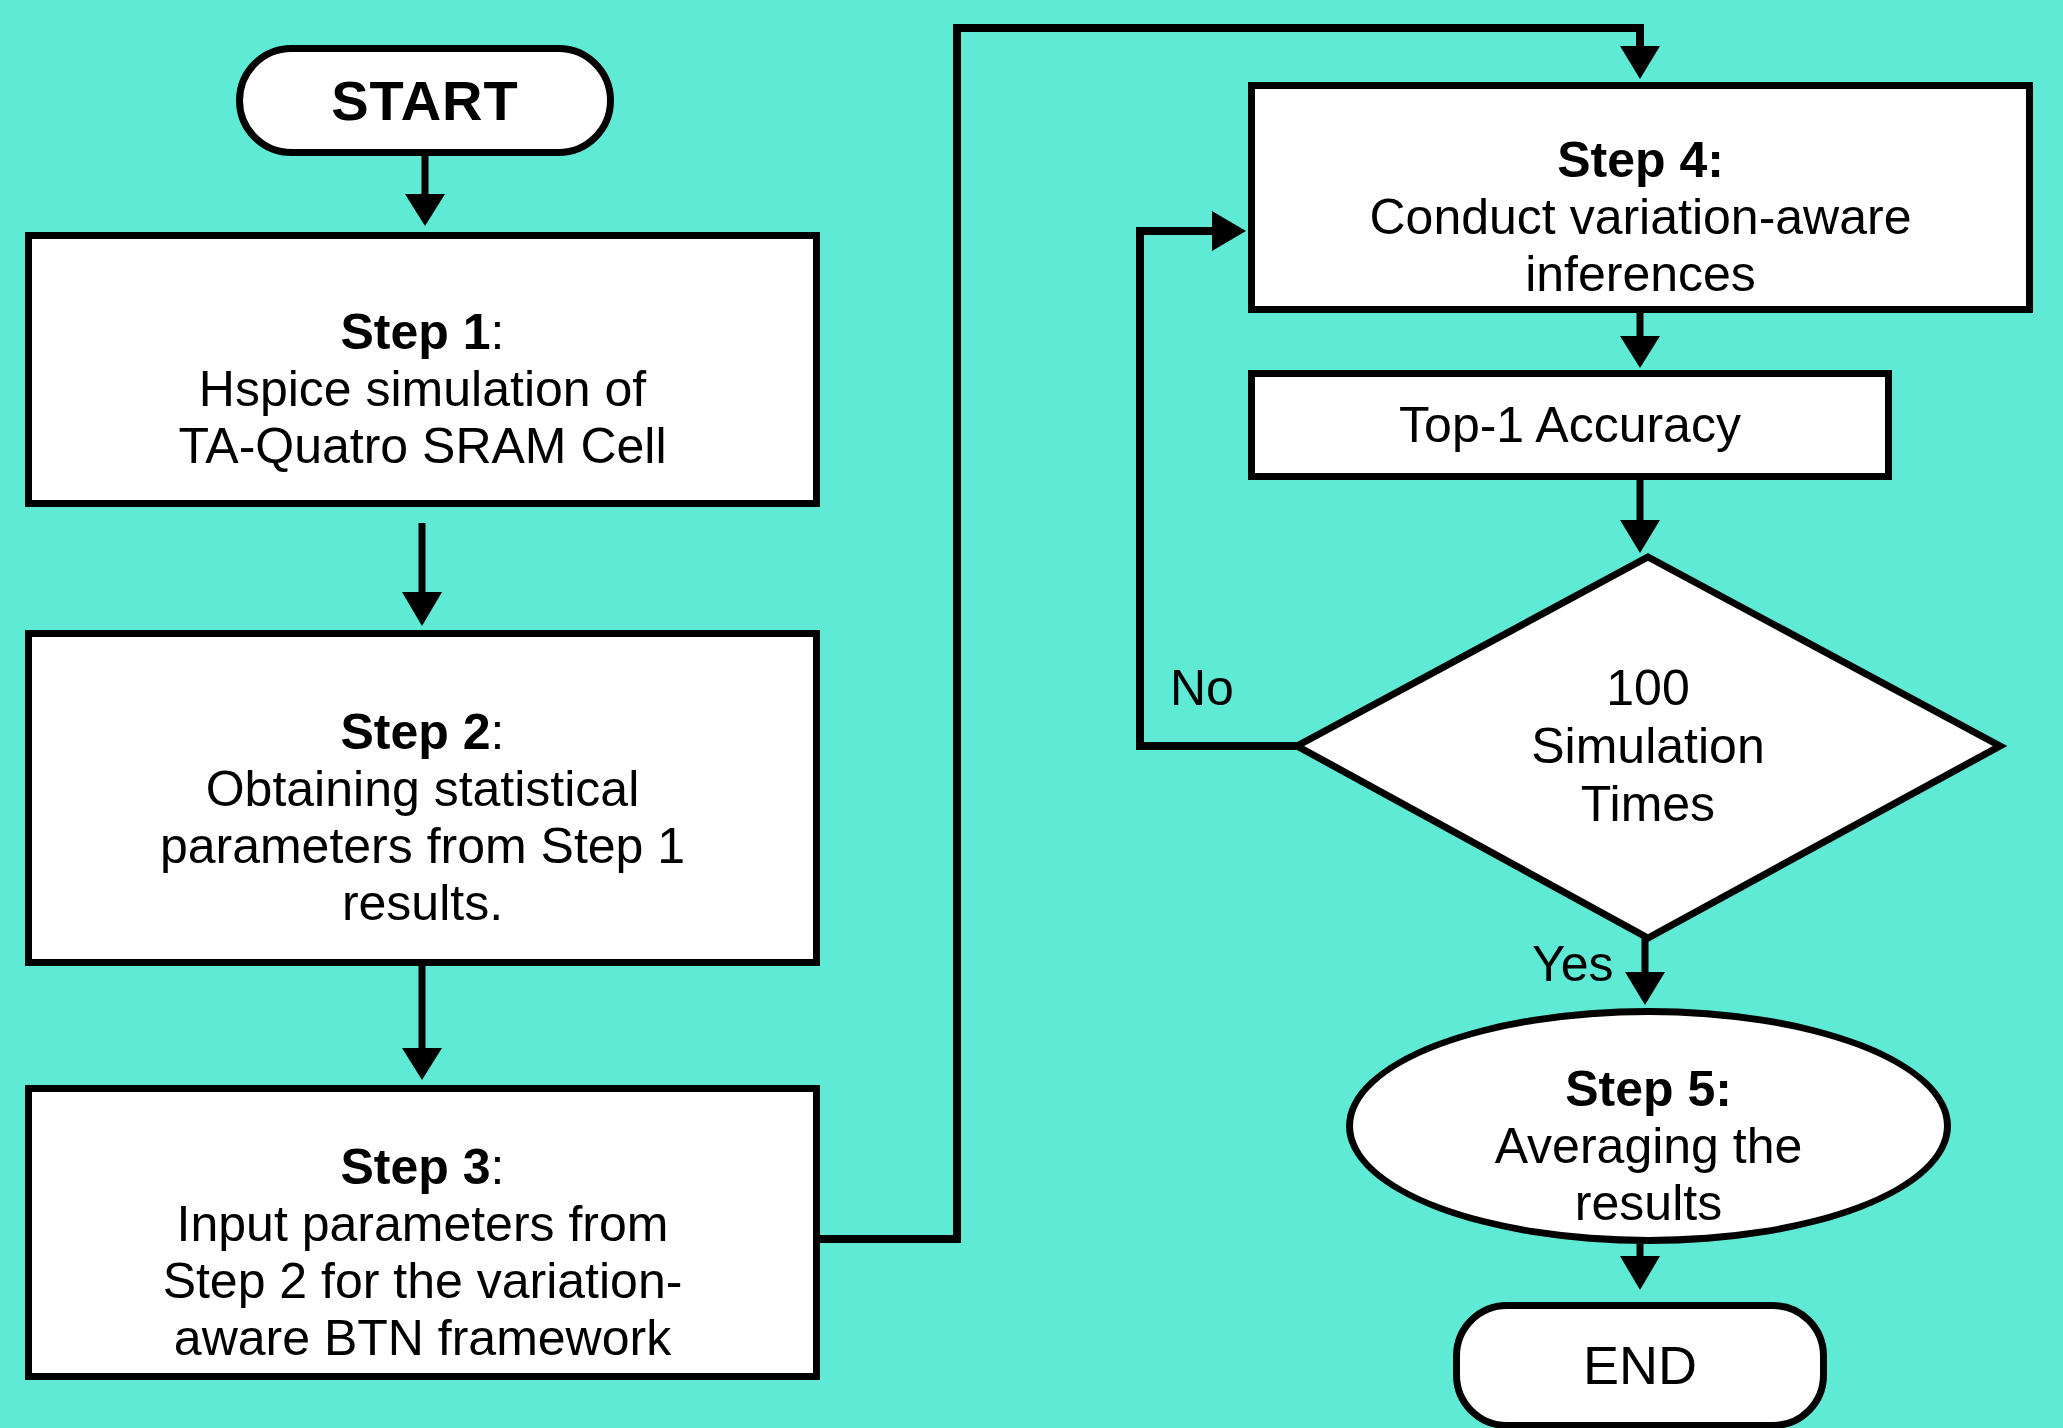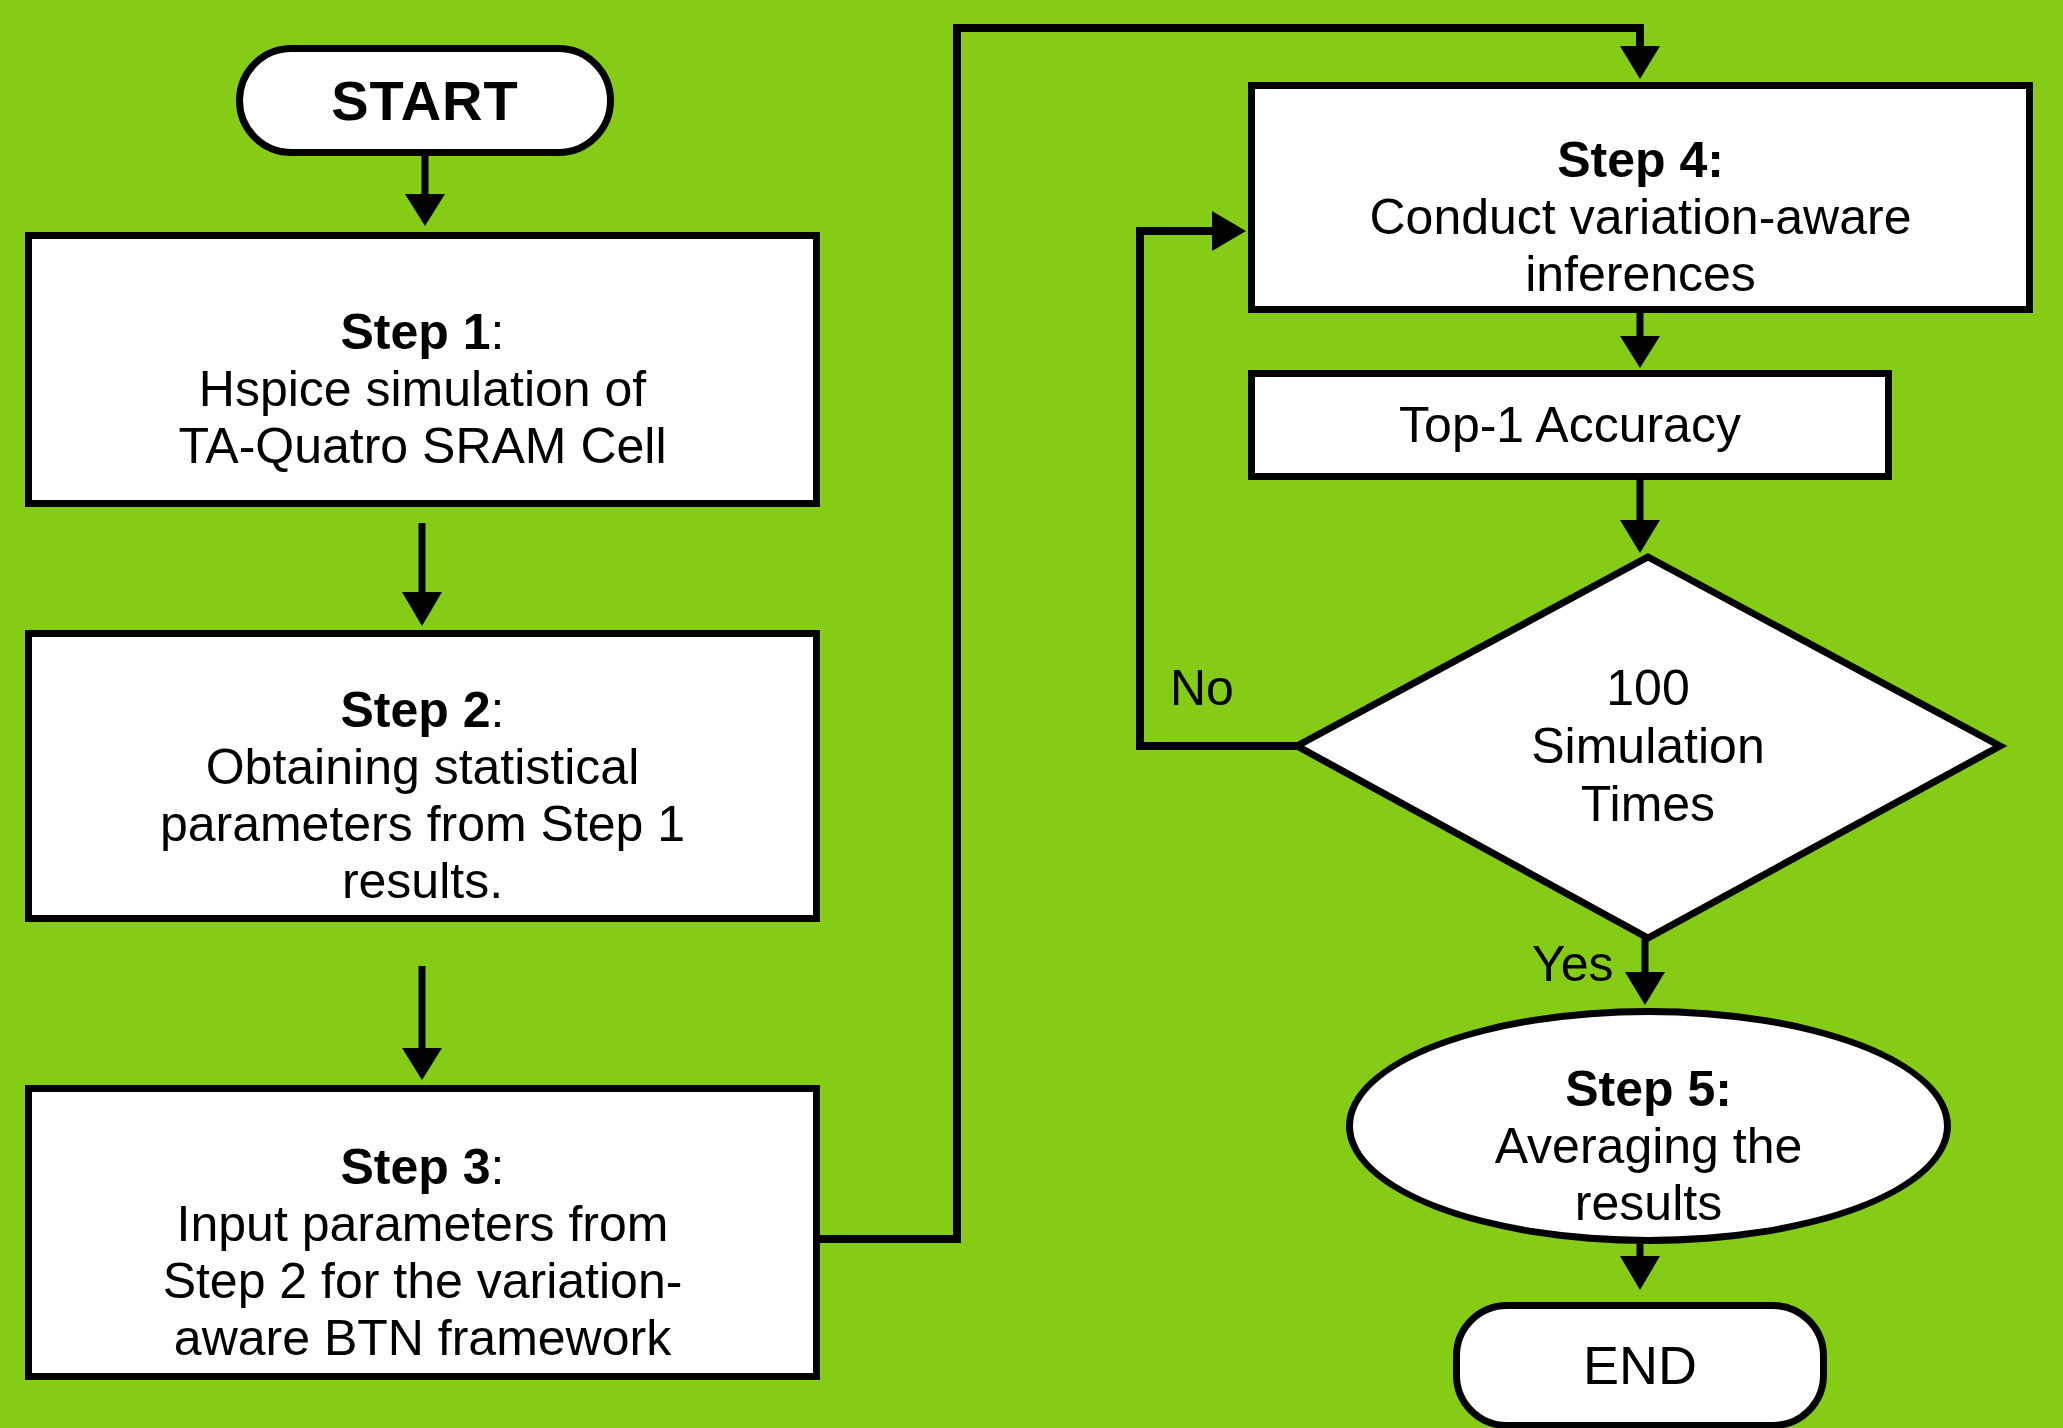--- a/index.html
+++ b/index.html
@@ -4,21 +4,21 @@
 <style>
   html, body {
     margin: 0;
     padding: 0;
     background: #ffffff;
   }
   #canvas {
     position: relative;
     width: 2063px;
     height: 1428px;
-    background: #84cc16;
+    background: #5eead4;
     font-family: "Liberation Sans", "DejaVu Sans", sans-serif;
     color: #000000;
     overflow: hidden;
   }
   #edges {
     position: absolute;
     left: 0; top: 0;
     width: 2063px;
     height: 1428px;
   }
@@ -35,21 +35,21 @@
     font-size: 50px;
     line-height: 57px;
   }
   .node .heading { font-weight: bold; margin-top: 40px; }
   .node .heading .colon { font-weight: normal; }
 
   .stadium { border-radius: 60px; }
 
   #start-node  { left: 236px; top: 45px;  width: 378px; height: 111px; font-size: 56px; font-weight: bold; letter-spacing: 1px; }
   #step1-node  { left: 25px;  top: 232px; width: 795px; height: 275px; }
-  #step2-node  { left: 25px;  top: 630px; width: 795px; height: 292px; }
+  #step2-node  { left: 25px;  top: 630px; width: 795px; height: 336px; }
   #step3-node  { left: 25px;  top: 1085px; width: 795px; height: 295px; }
   #step4-node  { left: 1248px; top: 82px;  width: 785px; height: 231px; }
   #top1-node   { left: 1248px; top: 370px; width: 644px; height: 110px; }
   #step5-node  { left: 1346px; top: 1008px; width: 605px; height: 236px; border-radius: 50%; }
   #end-node    { left: 1453px; top: 1302px; width: 374px; height: 127px; font-size: 54px; border-radius: 54px; }
 
   #decision-text {
     position: absolute;
     left: 1398px; top: 659px;
     width: 500px;

